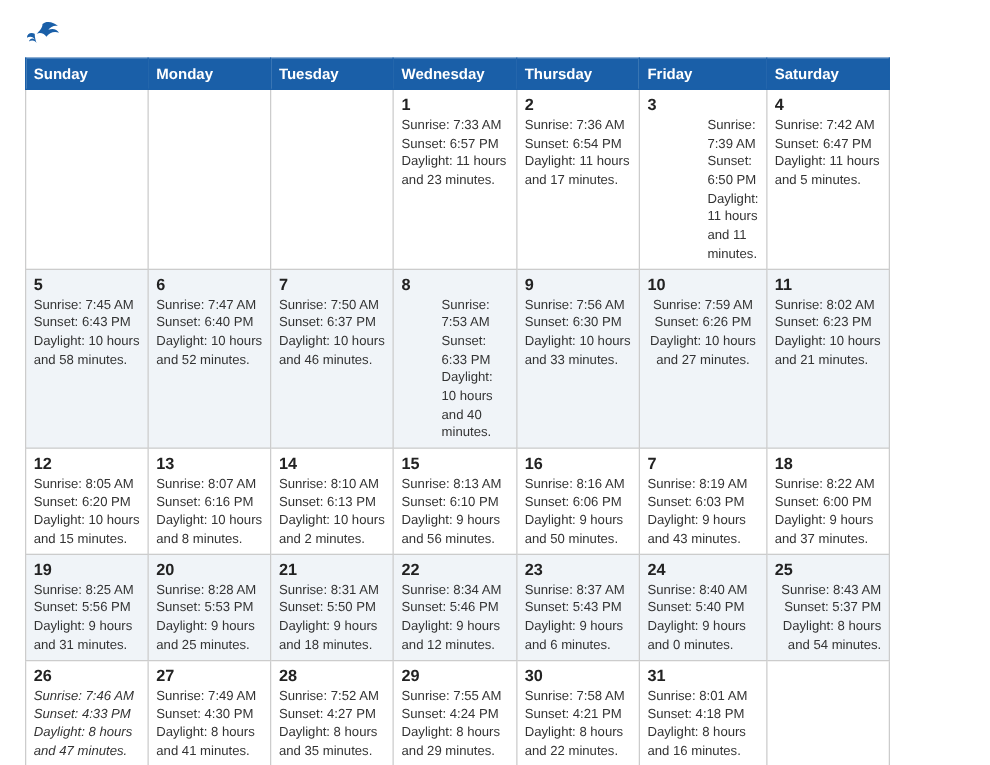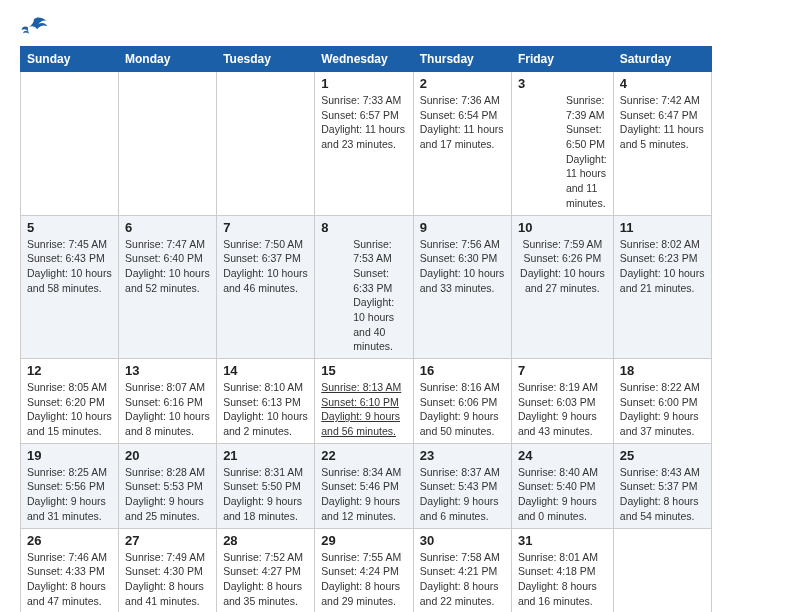--- a/index.html
+++ b/index.html
@@ -224,21 +224,21 @@
           </td>
           <td>
             <div class="day-num">14</div>
             <div class="day-info" style="white-space: pre-line;">Sunrise: 8:10 AM
 Sunset: 6:13 PM
 Daylight: 10 hours
 and 2 minutes.</div>
           </td>
           <td>
             <div class="day-num">15</div>
-            <div class="day-info" style="white-space: pre-line; text-decoration: underline;">Sunrise: 8:13 AM
+            <div class="day-info" style="white-space: pre-line;">Sunrise: 8:13 AM
 Sunset: 6:10 PM
 Daylight: 9 hours
 and 56 minutes.</div>
           </td>
           <td>
             <div class="day-num">16</div>
             <div class="day-info" style="white-space: pre-line;">Sunrise: 8:16 AM
 Sunset: 6:06 PM
 Daylight: 9 hours
 and 50 minutes.</div>
@@ -296,30 +296,30 @@
           </td>
           <td>
             <div class="day-num">24</div>
             <div class="day-info" style="white-space: pre-line;">Sunrise: 8:40 AM
 Sunset: 5:40 PM
 Daylight: 9 hours
 and 0 minutes.</div>
           </td>
           <td>
             <div class="day-num">25</div>
-            <div class="day-info" style="white-space: pre-line;">Sunrise: 8:43 AM
+            <div class="day-info" style="white-space: pre-line; text-align: right;">Sunrise: 8:43 AM
 Sunset: 5:37 PM
 Daylight: 8 hours
 and 54 minutes.</div>
           </td>
         </tr>
         <tr class="row-odd">
           <td>
             <div class="day-num">26</div>
-            <div class="day-info" style="white-space: pre-line;">Sunrise: 7:46 AM
+            <div class="day-info" style="white-space: pre-line; font-style: italic;">Sunrise: 7:46 AM
 Sunset: 4:33 PM
 Daylight: 8 hours
 and 47 minutes.</div>
           </td>
           <td>
             <div class="day-num">27</div>
             <div class="day-info" style="white-space: pre-line;">Sunrise: 7:49 AM
 Sunset: 4:30 PM
 Daylight: 8 hours
 and 41 minutes.</div>

